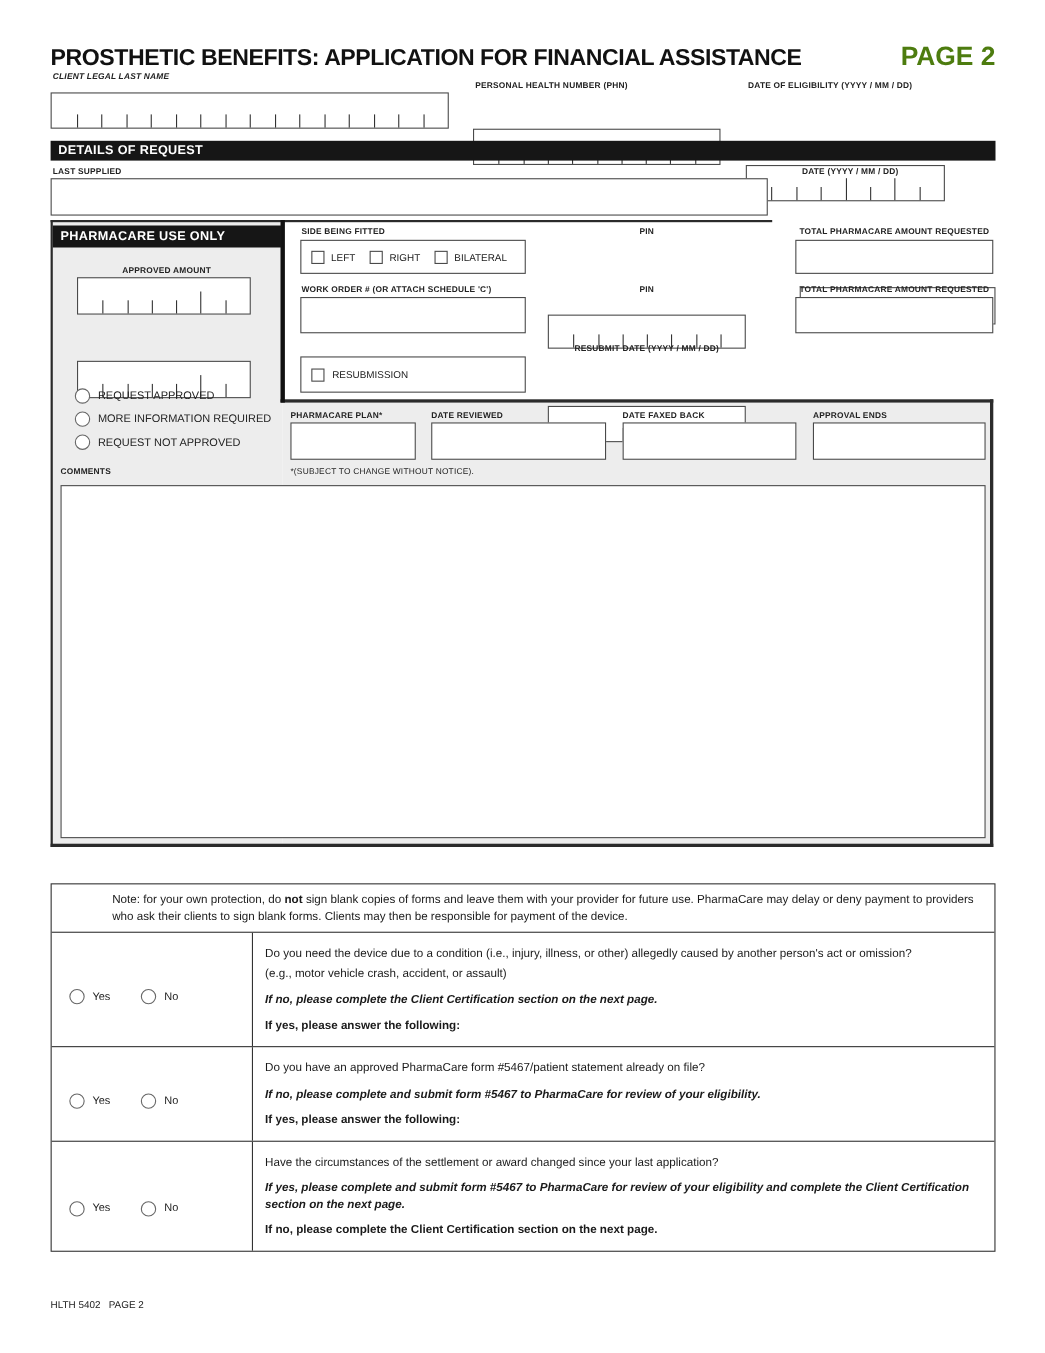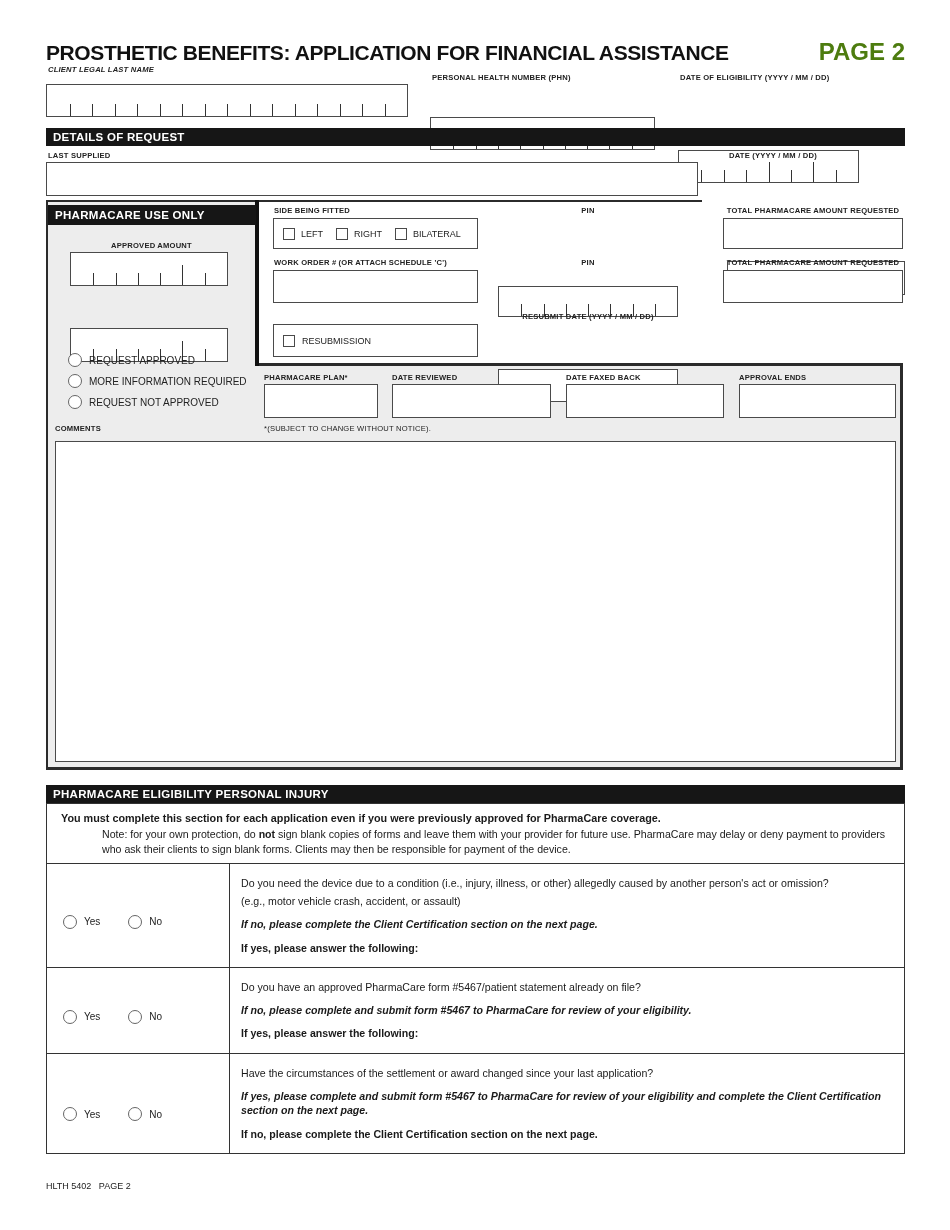--- a/index.html
+++ b/index.html
@@ -241,25 +241,23 @@
     <div class="abs box" style="left:520px; top:184px; width:158px; height:34px;"></div>
 
     <div class="abs lbl" style="left:693px; top:173px;">APPROVAL ENDS</div>
     <div class="abs box" style="left:693px; top:184px; width:157px; height:34px;"></div>
 
     <div class="abs lbl" style="left:218px; top:224px; font-weight:normal;">*(SUBJECT TO CHANGE WITHOUT NOTICE).</div>
     <div class="abs lbl" style="left:9px; top:224px;">COMMENTS</div>
     <div class="abs box" style="left:9px; top:241px; width:841px; height:321px;"></div>
   </div>
 
-  <div class="abs bar" style="left:46px; top:785px; width:859px; height:18px;">PHARMACARE ELIGIBILITY PERSONAL INJURY</div>
 
   <div class="abs elig-table">
     <div class="elig-intro">
-      <div class="intro-bold">You must complete this section for each application even if you were previously approved for PharmaCare coverage.</div>
       <div class="intro-para"><span>Note: for your own protection, do </span><b>not</b><span> sign blank copies of forms and leave them with your provider for future use. PharmaCare may delay or deny payment to providers who ask their clients to sign blank forms. Clients may then be responsible for payment of the device.</span></div>
     </div>
 
     <div class="elig-row r1">
       <div class="yn-cell">
         <span class="radio-row">
           <span class="radio"></span>
           <span class="radio-lbl">Yes</span>
         </span>
         <span class="radio-row">

